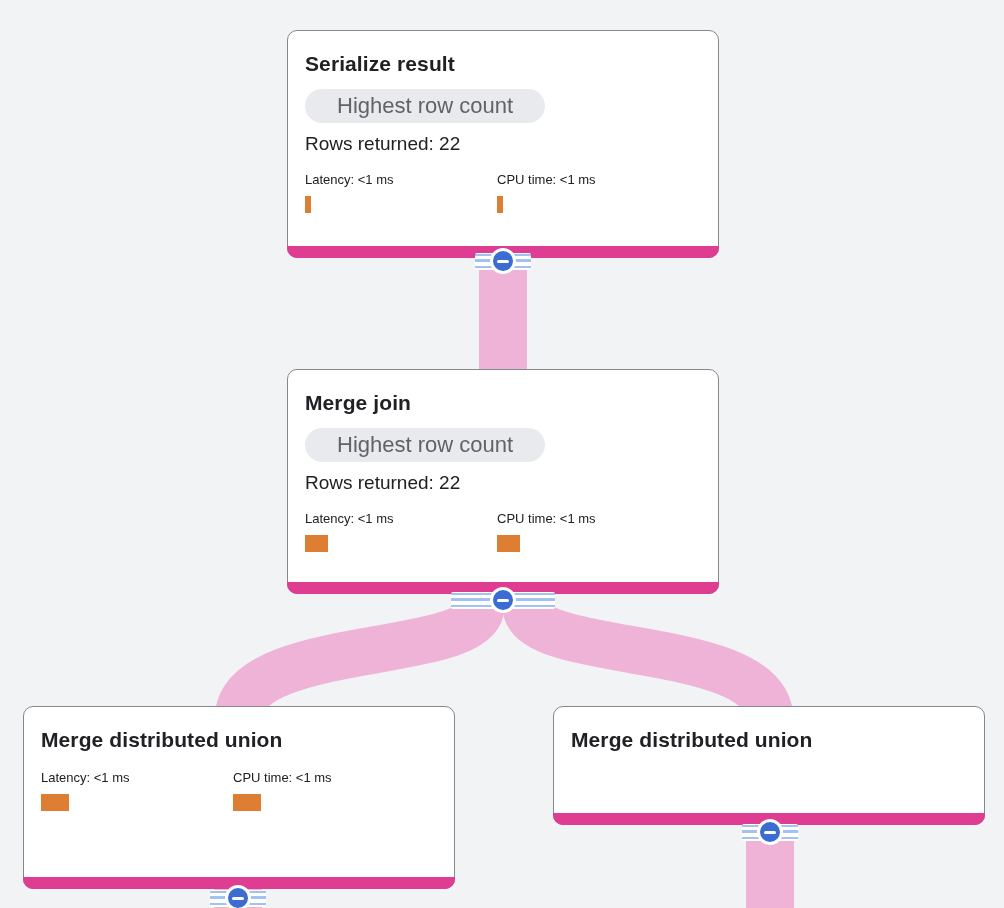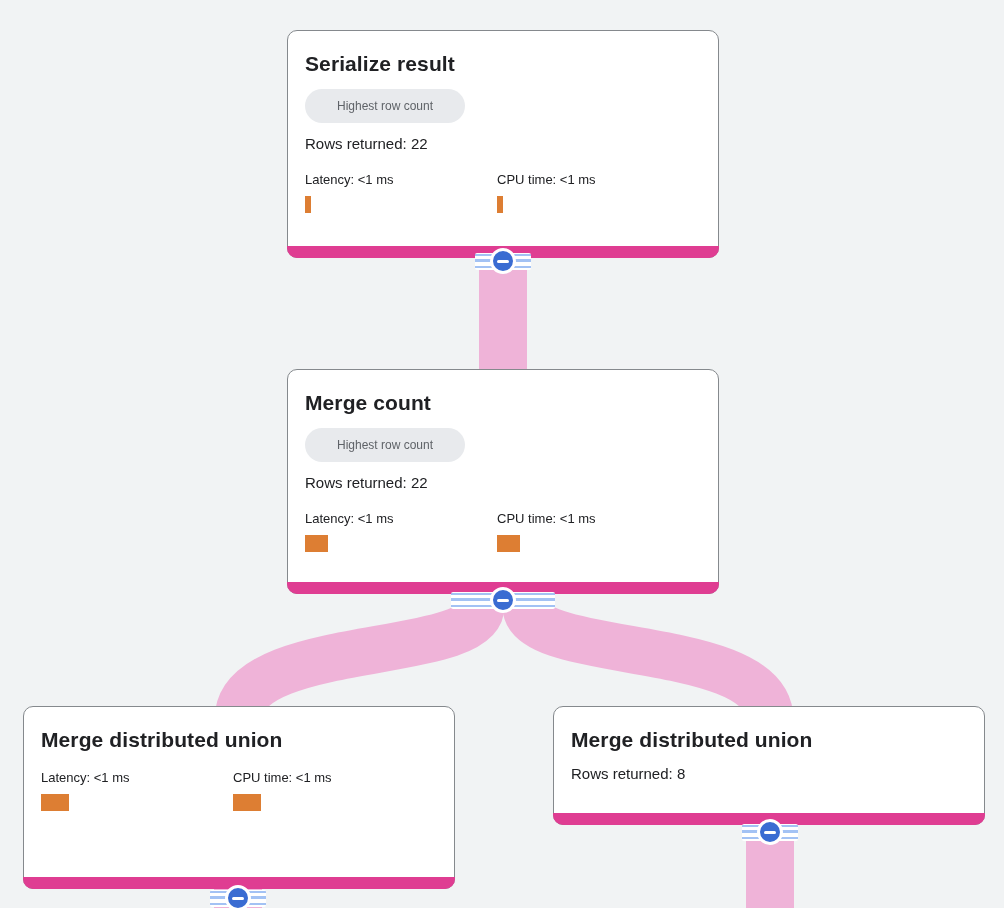--- a/index.html
+++ b/index.html
@@ -26,24 +26,24 @@
     border:1px solid var(--card-border,#85898D);
     border-radius:10px;
     padding:19px 17px 0 17px;
     cursor:pointer;
   }
   .card-title{font-size:21px;font-weight:600;line-height:27px;color:var(--text,#202124);letter-spacing:.1px;}
   .badge{
     display:inline-block;margin-top:12px;
     background:var(--badge-background,#E8EAED);
     color:var(--badge-text,#5F6368);
-    font-size:12px;font-weight:500;line-height:22px;
+    font-size:22px;font-weight:500;line-height:22px;
     padding:6px 32px;border-radius:18px;
   }
-  .rows-returned{margin-top:10px;font-size:15px;line-height:22px;}
+  .rows-returned{margin-top:10px;font-size:19px;line-height:22px;}
   .stats-row{display:flex;margin-top:14px;}
   .stat-col{width:192px;}
   .stat-label{font-size:13px;line-height:22px;}
   .stat-bar{margin-top:5px;height:17px;background:var(--bar,#DD7E33);}
   .accent-bar{
     position:absolute;left:-1px;right:-1px;bottom:-1px;height:12px;
     background:var(--accent,#DF3D92);
     border-radius:0 0 10px 10px;
   }
 
@@ -92,21 +92,21 @@
       </div>
       <div class="stat-col">
         <div class="stat-label">CPU time: &lt;1 ms</div>
         <div class="stat-bar" style="width: 6px;"></div>
       </div>
     </div>
     <div class="accent-bar"></div>
   </div>
 
   <div class="node-card" style="left:287px;top:349px;width:432px;height:225px;">
-    <div class="card-title">Merge count</div>
+    <div class="card-title">Merge join</div>
     <div class="badge">Highest row count</div>
     <div class="rows-returned">Rows returned: 22</div>
     <div class="stats-row">
       <div class="stat-col">
         <div class="stat-label">Latency: &lt;1 ms</div>
         <div class="stat-bar" style="width: 23px;"></div>
       </div>
       <div class="stat-col">
         <div class="stat-label">CPU time: &lt;1 ms</div>
         <div class="stat-bar" style="width: 23px;"></div>
@@ -125,21 +125,20 @@
       <div class="stat-col">
         <div class="stat-label">CPU time: &lt;1 ms</div>
         <div class="stat-bar" style="width: 28px;"></div>
       </div>
     </div>
     <div class="accent-bar"></div>
   </div>
 
   <div class="node-card" style="left:553px;top:686px;width:432px;height:119px;">
     <div class="card-title">Merge distributed union</div>
-    <div class="rows-returned">Rows returned: 8</div>
     <div class="accent-bar"></div>
   </div>
 
   <div class="connector">
     <div class="stripes" style="left:475px;top:233px;width:56px;"></div>
     <button class="collapse-btn" style="left:490px;top:228px;">
       <span class="minus-icon"></span>
     </button>
   </div>
 

